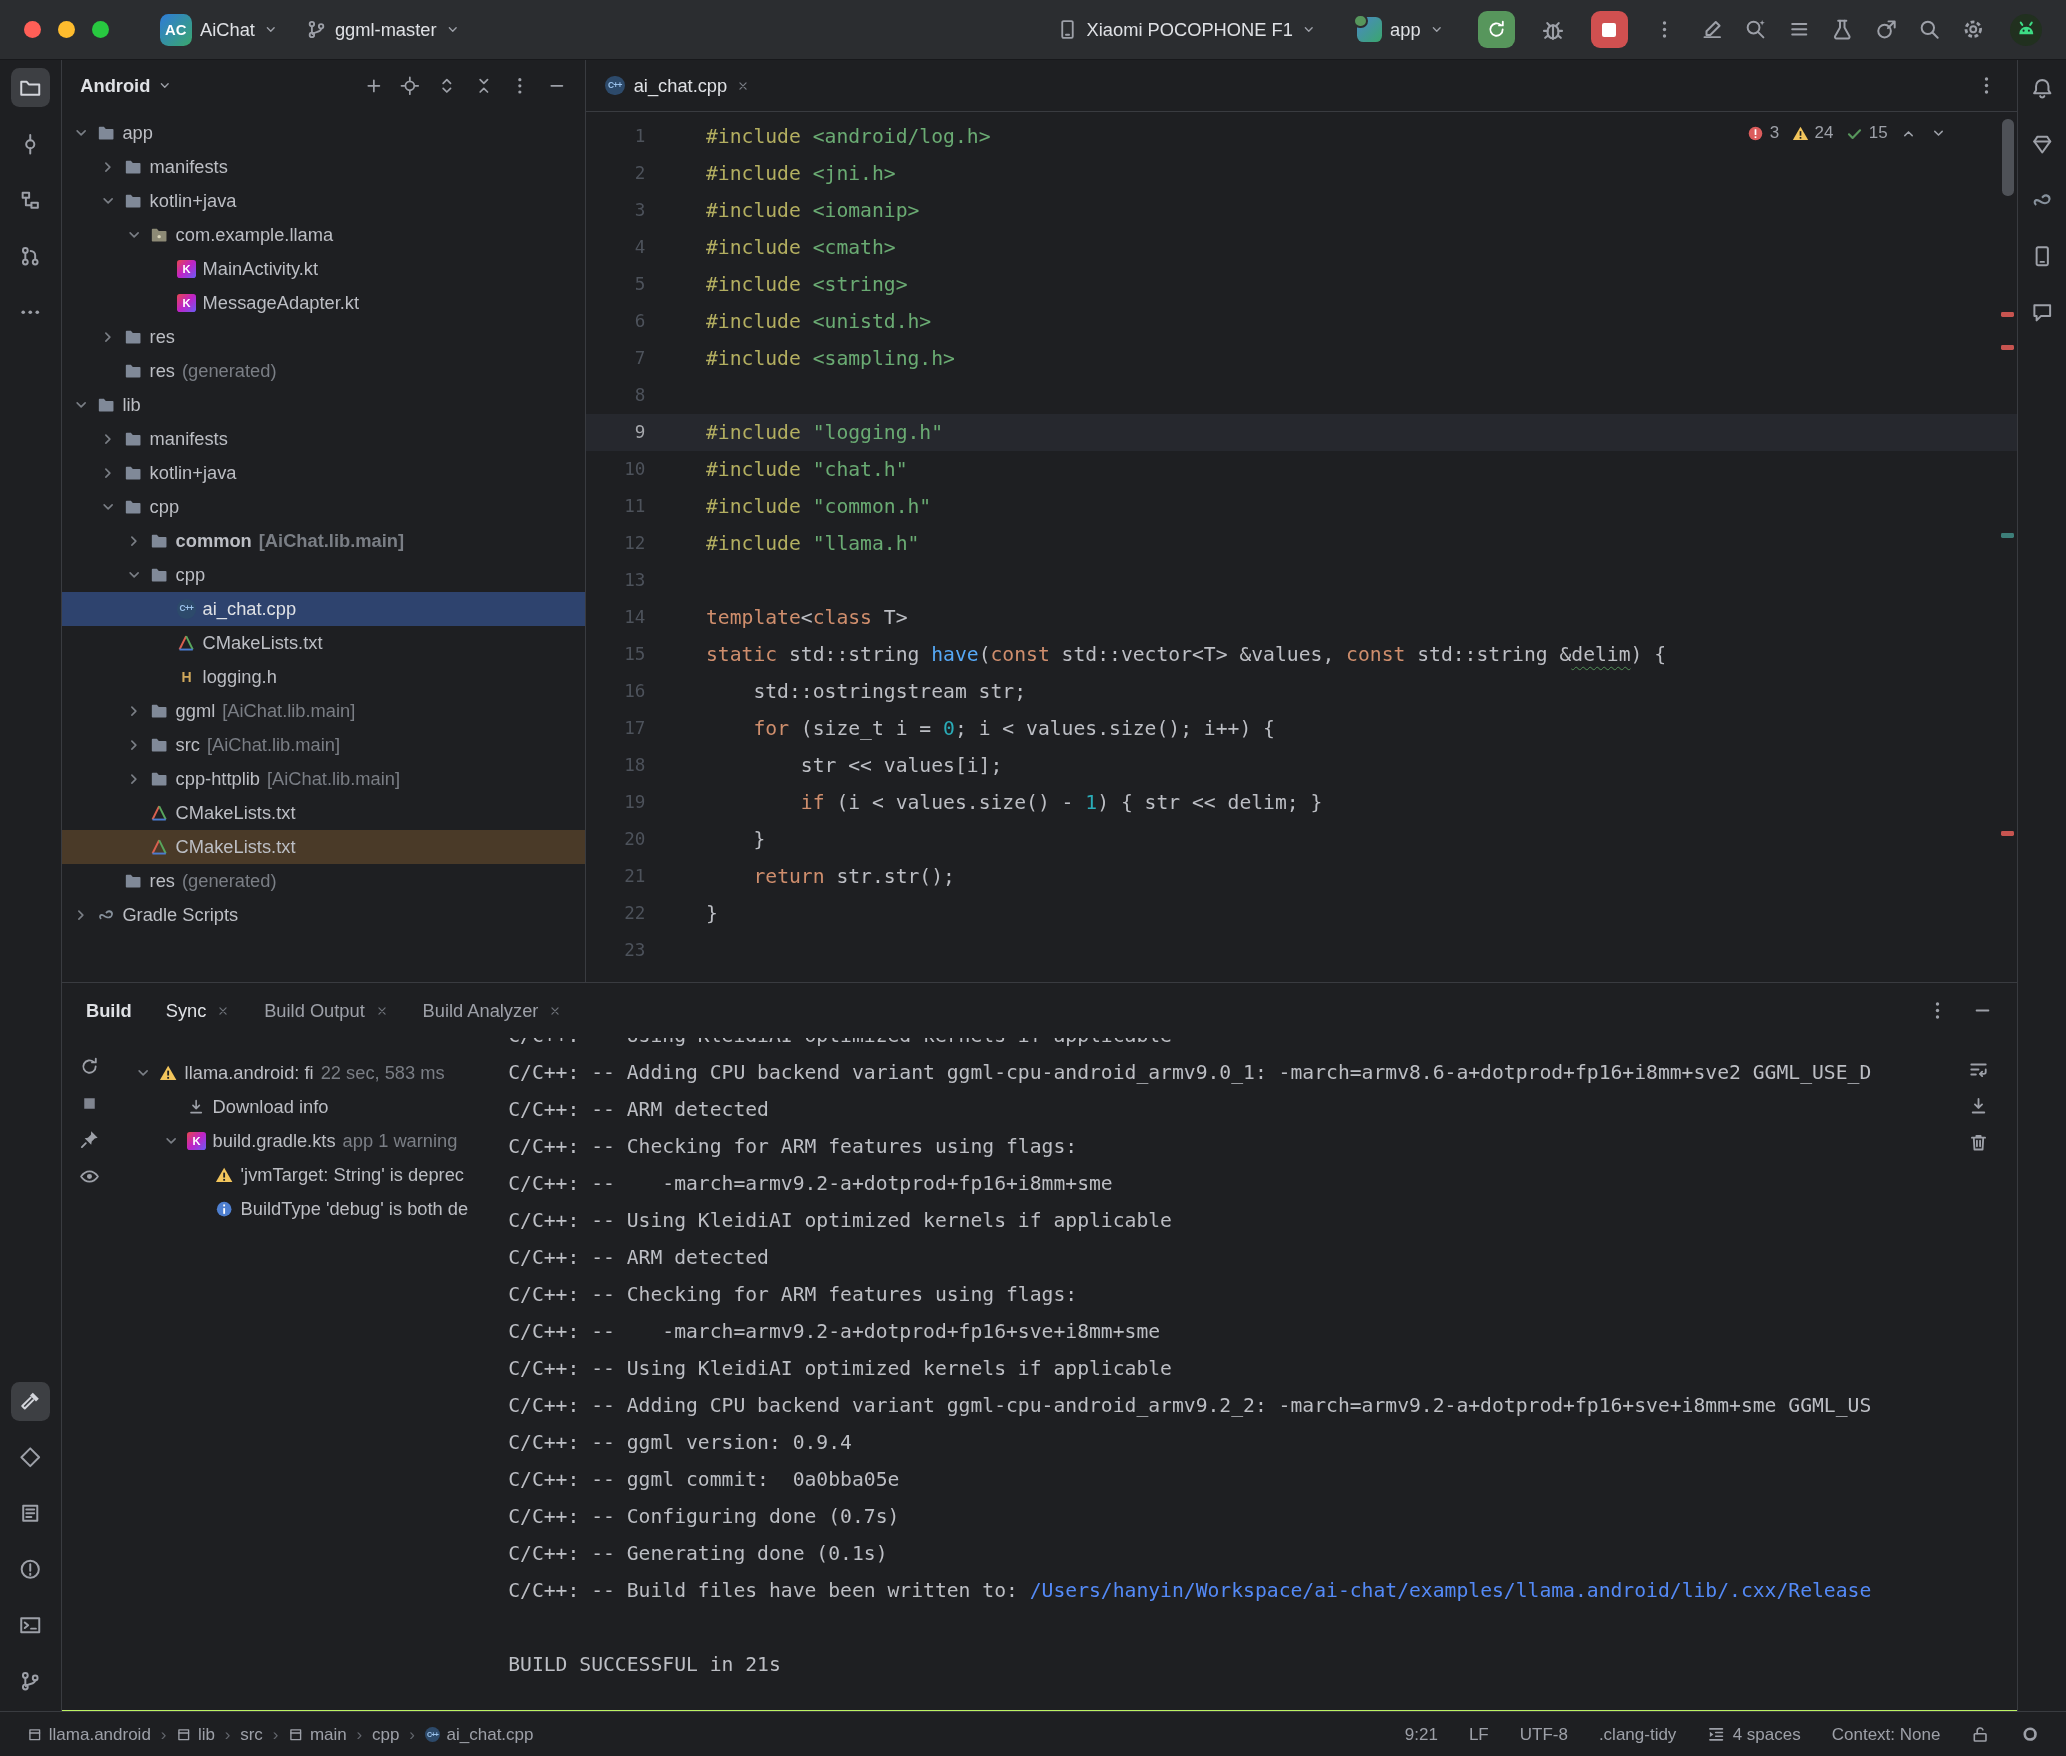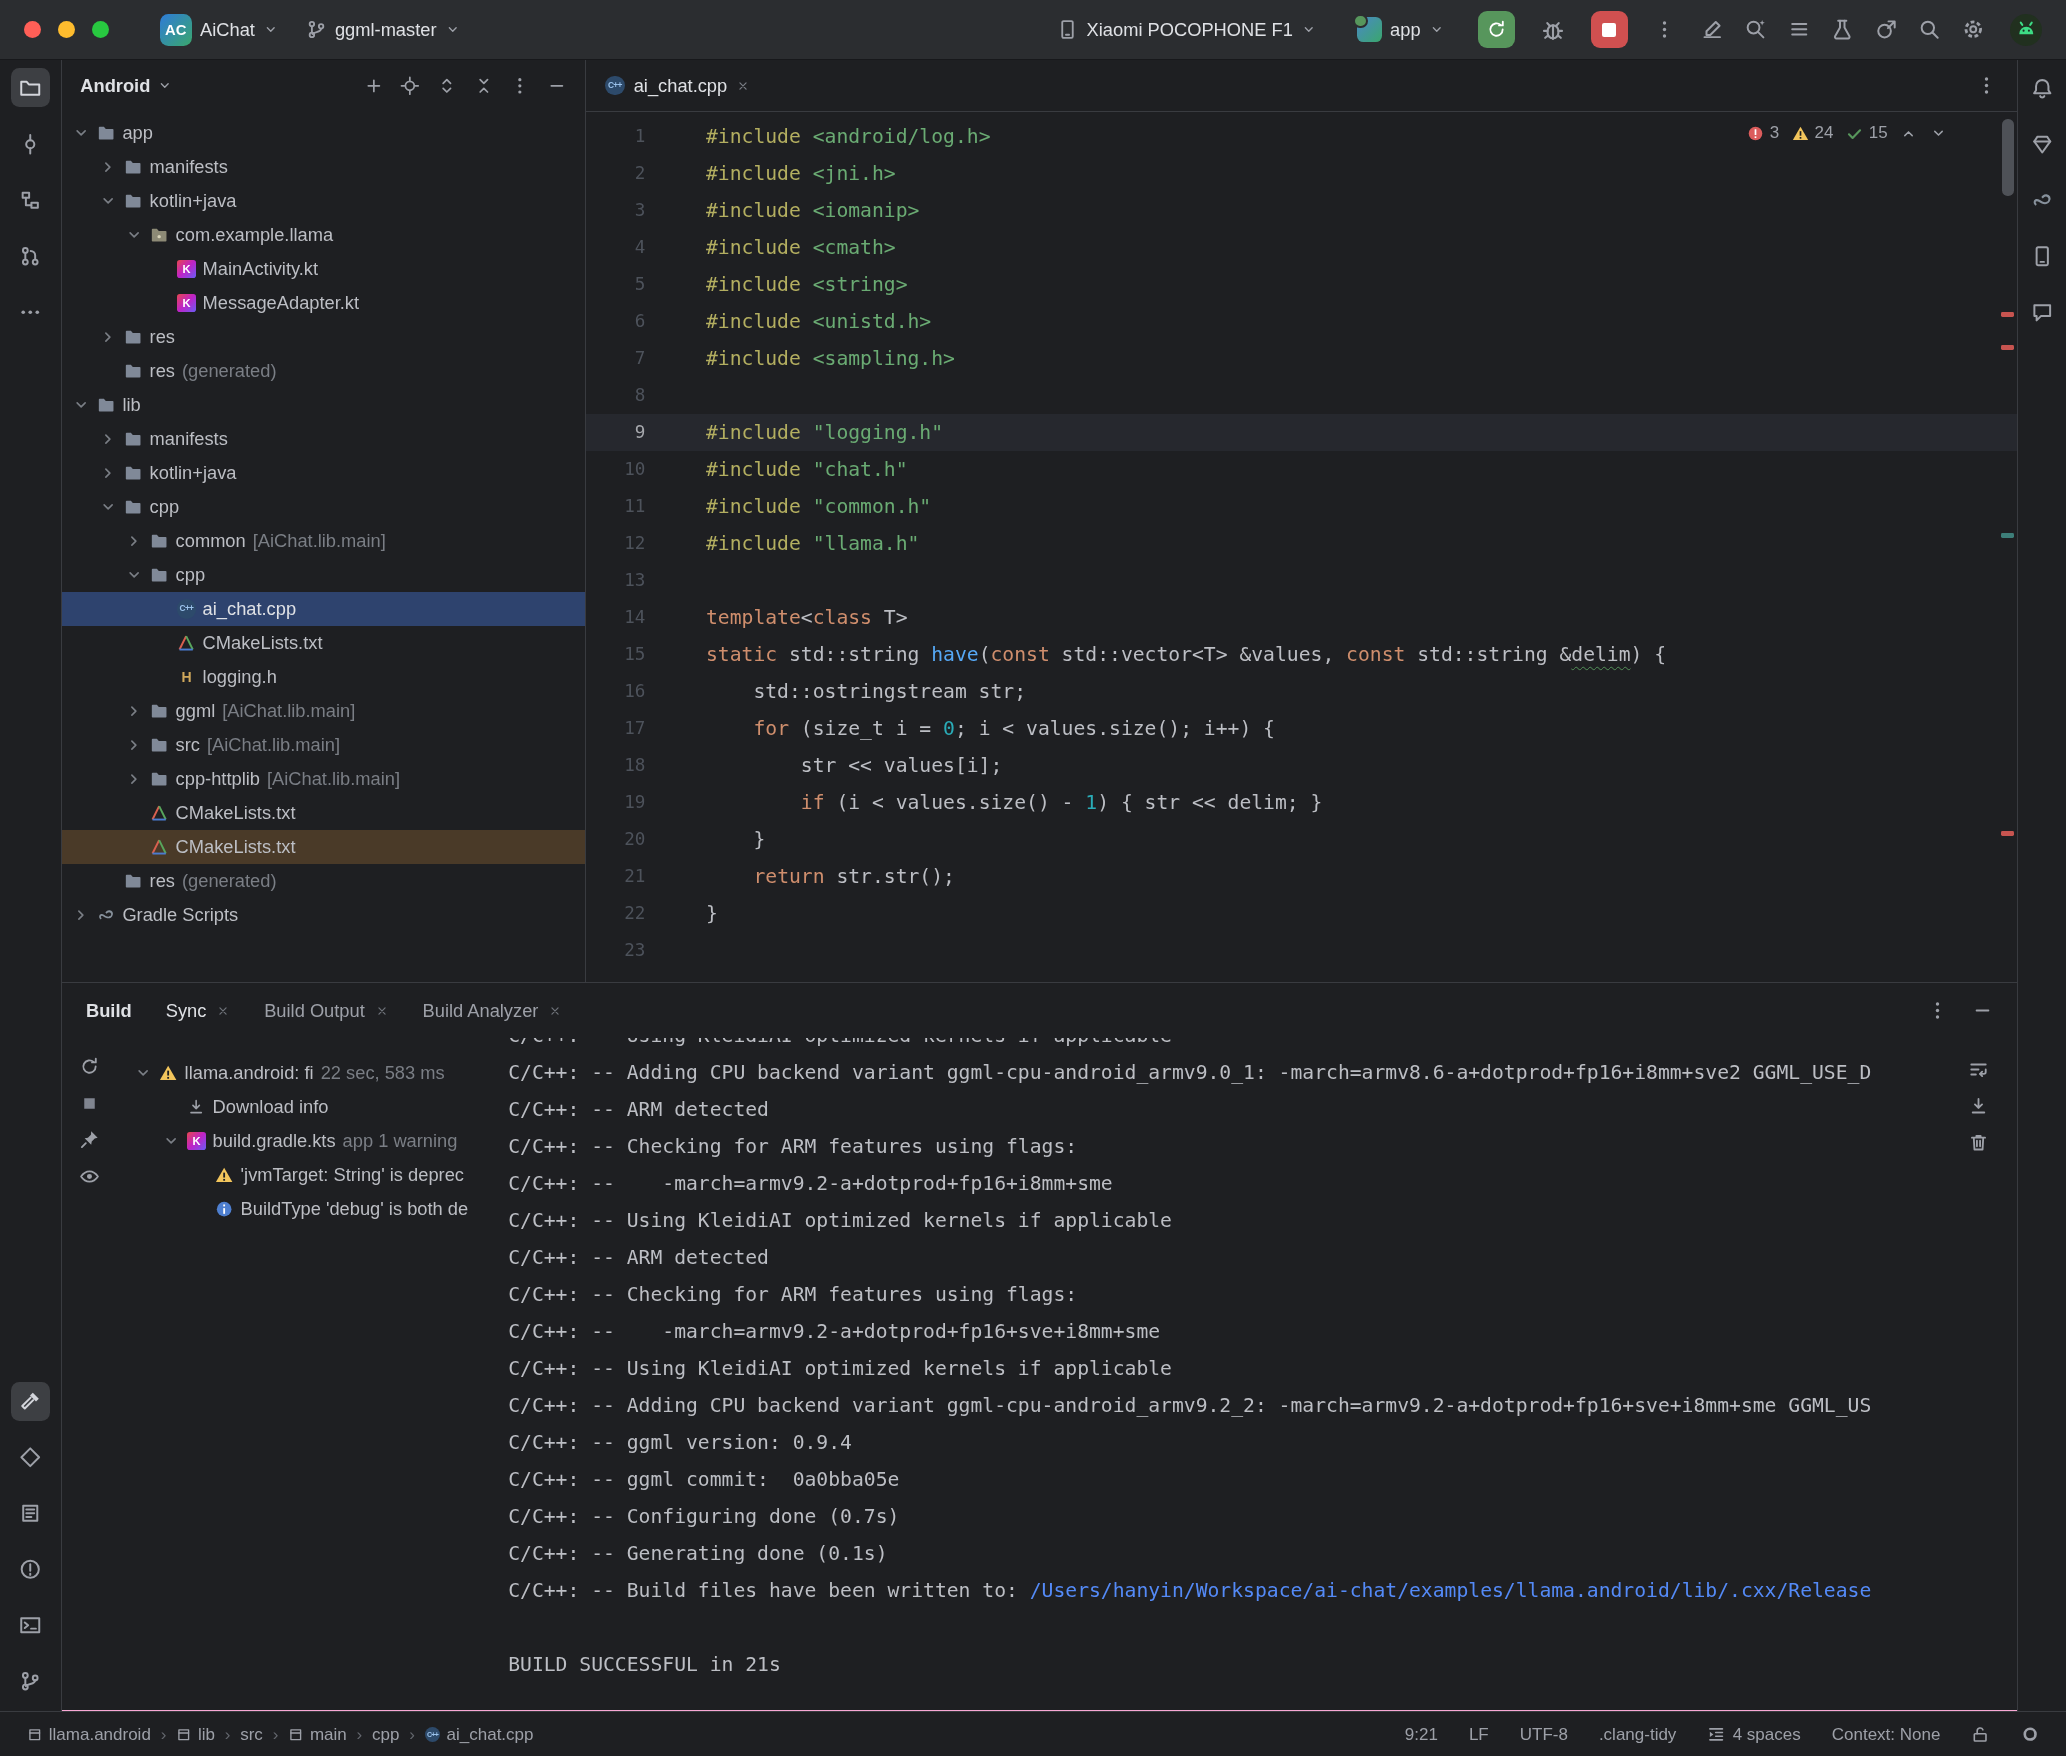--- a/index.html
+++ b/index.html
@@ -1,17 +1,17 @@
 <!DOCTYPE html>
 <html style="font-size:11.2px"><head>
 <meta charset="utf-8">
 <style>
   *{margin:0;padding:0;box-sizing:border-box}
   html,body{background:#101013}
-  #app{position:relative;width:2066px;height:1757px;background:#f9a8d4;color:#bcbec4;
+  #app{position:relative;width:2066px;height:1757px;background:#bef264;color:#bcbec4;
        font-family:"Liberation Sans",sans-serif;font-size:18.3px;overflow:hidden}
 
   .icon{display:inline-flex;align-items:center;justify-content:center;width:21px;height:21px;color:#9da0a8;flex:none}
   .icon svg{width:100%;height:100%}
   .icon.xs{width:17px;height:17px}
   .icon.sm{width:15.5px;height:15.5px}
 
   
   .titlebar{position:absolute;top:0;left:0;right:0;height:60px;background:#2b2d30;border-bottom:0.7px solid #17181b;
             display:flex;align-items:center;padding:0 24px;gap:12.7px}
@@ -546,21 +546,21 @@
               <path d="M4.5 6L8 9.5 11.5 6" fill="none" stroke="currentColor" stroke-width="1.4" stroke-linecap="round" stroke-linejoin="round"></path>
             </svg>
           </span>
           <span class="icon">
             <svg viewBox="0 0 16 16">
               <path d="M1.6 3.1c0-.4.3-.7.7-.7h3.4c.2 0 .4.1.5.2l1.5 1.8h6a.7.7 0 0 1 .7.7v7.8a.7.7 0 0 1-.7.7H2.3a.7.7 0 0 1-.7-.7z" fill="#808998"></path>
             </svg>
           </span>
           <span>cpp</span>
         </div>
-        <div class="trow" style="padding-left: 63px;">
+        <div class="trow" style="padding-left: 63px; font-weight: bold;">
           <span class="icon chev">
             <svg viewBox="0 0 16 16">
               <path d="M6 4.5L9.5 8 6 11.5" fill="none" stroke="currentColor" stroke-width="1.4" stroke-linecap="round" stroke-linejoin="round"></path>
             </svg>
           </span>
           <span class="icon">
             <svg viewBox="0 0 16 16">
               <path d="M1.6 3.1c0-.4.3-.7.7-.7h3.4c.2 0 .4.1.5.2l1.5 1.8h6a.7.7 0 0 1 .7.7v7.8a.7.7 0 0 1-.7.7H2.3a.7.7 0 0 1-.7-.7z" fill="#808998"></path>
             </svg>
           </span>

